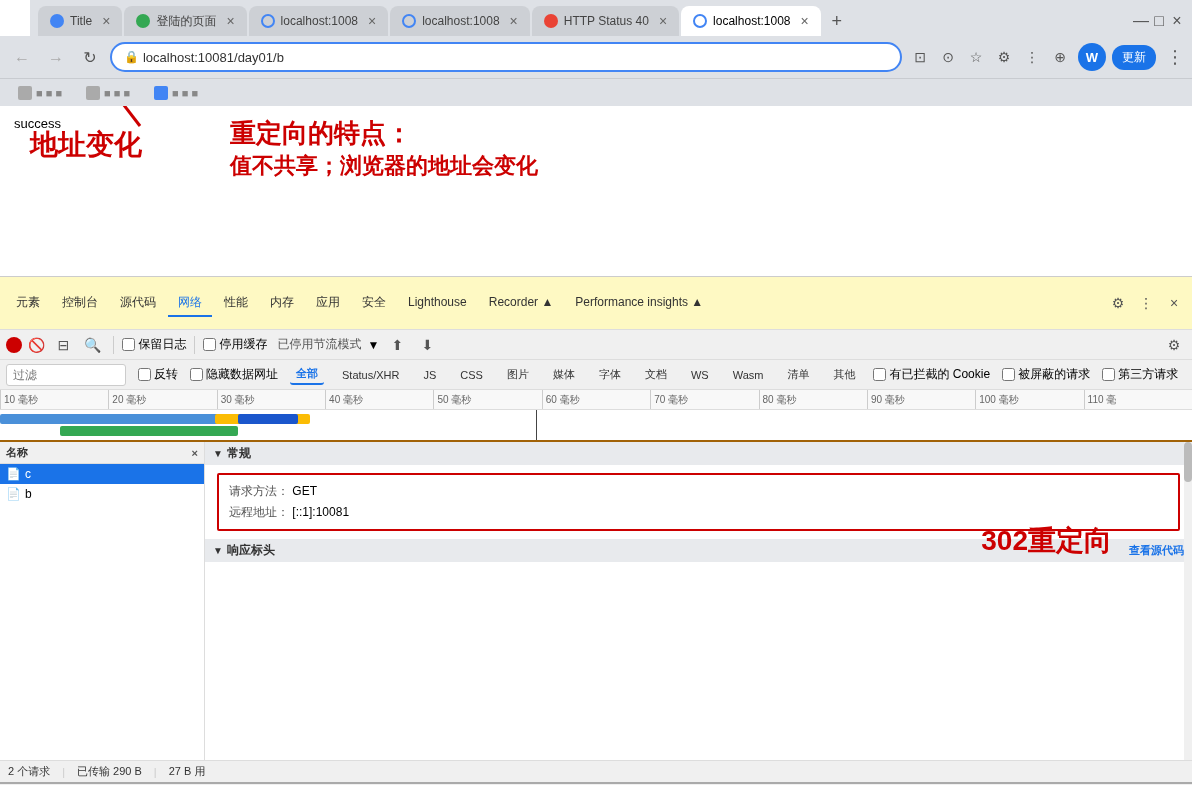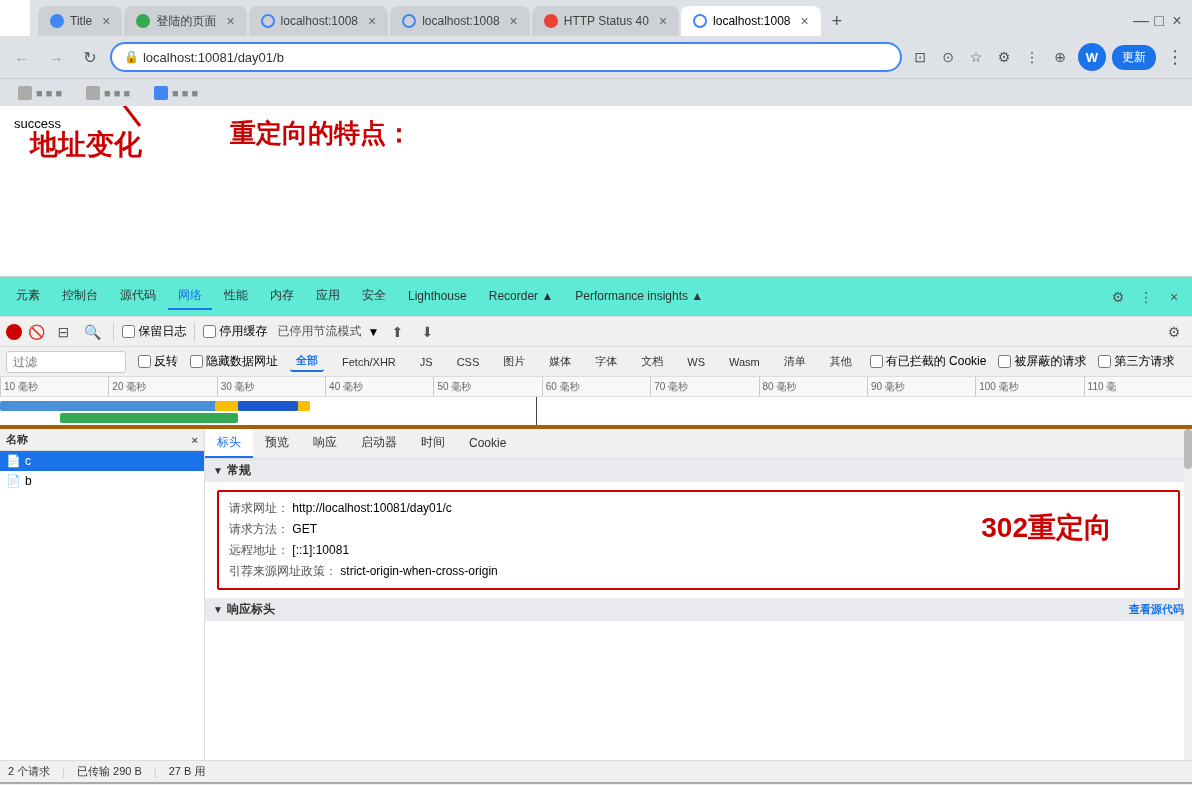--- a/index.html
+++ b/index.html
@@ -34,42 +34,42 @@
     .bookmark-item { display: flex; align-items: center; gap: 4px; cursor: pointer; padding: 2px 6px; border-radius: 4px; }
     .bookmark-favicon { width: 14px; height: 14px; background: #aaa; border-radius: 2px; }
 
     
     .page-content { background: #fff; height: 160px; position: relative; padding: 10px 14px; }
     .success-text { color: #000; font-size: 13px; }
 
     
     .devtools { background: #f0f0f0; border-top: 1px solid #ccc; }
     
-    .devtools-tabs-bar { display: flex; align-items: center; height: 40px; background: #5eead4; border-bottom: 1px solid #ddd; padding: 0 6px; gap: 2px; }
+    .devtools-tabs-bar { display: flex; align-items: center; height: 53px; background: #fef9c3; border-bottom: 1px solid #ddd; padding: 0 6px; gap: 2px; }
     .devtools-tab { padding: 4px 10px; font-size: 12px; cursor: pointer; color: #333; border-bottom: 2px solid transparent; }
     .devtools-tab.active { color: #1a73e8; border-bottom: 2px solid #1a73e8; }
     .devtools-right { margin-left: auto; display: flex; gap: 4px; align-items: center; }
     .devtools-icon-btn { width: 24px; height: 24px; display: flex; align-items: center; justify-content: center; cursor: pointer; color: #555; font-size: 14px; border-radius: 3px; }
 
     
     .network-toolbar { display: flex; align-items: center; height: 30px; background: #f0f0f0; border-bottom: 1px solid #ddd; padding: 0 6px; gap: 6px; font-size: 12px; }
     .record-btn { width: 16px; height: 16px; border-radius: 50%; background: #cc0000; cursor: pointer; }
     .clear-btn { color: #555; cursor: pointer; font-size: 14px; }
     .toolbar-sep { width: 1px; height: 18px; background: #ccc; margin: 0 2px; }
     .checkbox-label { display: flex; align-items: center; gap: 3px; cursor: pointer; }
     .filter-row { display: flex; align-items: center; height: 30px; background: #f0f0f0; border-bottom: 1px solid #ddd; padding: 0 6px; gap: 12px; font-size: 12px; }
     .filter-input { border: 1px solid #ccc; border-radius: 3px; padding: 2px 6px; font-size: 12px; height: 22px; width: 120px; }
     .filter-type-btn { padding: 2px 6px; font-size: 11px; cursor: pointer; color: #333; border-radius: 3px; }
     .filter-type-btn.active { color: #1a73e8; border-bottom: 2px solid #1a73e8; }
 
     
     .options-row { display: flex; align-items: center; height: 26px; background: #f0f0f0; border-bottom: 1px solid #ddd; padding: 0 6px; gap: 20px; font-size: 12px; }
 
     
-    .timeline-area { background: #fff; height: 52px; border-bottom: 4px solid #a16207; position: relative; overflow: hidden; }
+    .timeline-area { background: #fff; height: 52px; border-bottom: 2px solid #a16207; position: relative; overflow: hidden; }
     .timeline-ruler { display: flex; height: 20px; border-bottom: 1px solid #ddd; background: #f8f8f8; }
     .timeline-tick { flex: 1; border-left: 1px solid #ccc; padding-left: 3px; font-size: 10px; color: #666; display: flex; align-items: center; }
     .timeline-bars { height: 32px; position: relative; }
     .timeline-bar { position: absolute; height: 10px; top: 6px; border-radius: 2px; }
     .bar-blue { background: #4a90d9; }
     .bar-green { background: #34a853; }
     .bar-orange { background: #fbbc04; }
     .bar-dark-blue { background: #1a56cc; }
     .timeline-cursor { position: absolute; width: 1px; background: #444; top: 0; height: 100%; }
     
@@ -200,20 +200,21 @@
           <marker id="arrowhead" markerWidth="10" markerHeight="7" refX="10" refY="3.5" orient="auto">
             <polygon points="0 0, 10 3.5, 0 7" fill="#cc0000"></polygon>
           </marker>
         </defs>
         <line x1="60" y1="75" x2="10" y2="10" stroke="#cc0000" stroke-width="3" marker-end="url(#arrowhead)"></line>
       </svg>
     </div>
 
     <div style="position:absolute;left:230px;top:10px;">
       <div style="color:#cc0000;font-size:26px;font-weight:bold;">重定向的特点：</div>
+      <div style="color:#cc0000;font-size:22px;font-weight:bold;">值不共享；浏览器的地址会变化</div>
     </div>
   </div>
 
   <div class="devtools" style="height:506px;display:flex;flex-direction:column;">
 
     <div class="devtools-tabs-bar">
       <span class="devtools-tab">元素</span>
       <span class="devtools-tab">控制台</span>
       <span class="devtools-tab">源代码</span>
       <span class="devtools-tab active">网络</span>
@@ -257,21 +258,21 @@
       <input class="filter-input" placeholder="过滤" style="">
       <label class="checkbox-label">
           <input type="checkbox" style=""> 
           <span>反转</span>
         </label>
       <label class="checkbox-label">
           <input type="checkbox" style=""> 
           <span>隐藏数据网址</span>
         </label>
       <span class="filter-type-btn active" style="color:#1a73e8;font-weight:bold;border-bottom:2px solid #1a73e8;text-align:right;">全部</span>
-      <span class="filter-type-btn">Fetch/XHR</span>
+      <span class="filter-type-btn">Status/XHR</span>
       <span class="filter-type-btn">JS</span>
       <span class="filter-type-btn">CSS</span>
       <span class="filter-type-btn">图片</span>
       <span class="filter-type-btn">媒体</span>
       <span class="filter-type-btn">字体</span>
       <span class="filter-type-btn">文档</span>
       <span class="filter-type-btn">WS</span>
       <span class="filter-type-btn">Wasm</span>
       <span class="filter-type-btn">清单</span>
       <span class="filter-type-btn">其他</span>
@@ -330,51 +331,35 @@
           <span>c</span>
         </div>
         <div class="name-item">
           <span>📄</span>
           <span>b</span>
         </div>
       </div>
 
       <div class="details-panel" style="flex:1;overflow-y:auto;position:relative;">
 
-        <div class="details-tabs">
-          <div class="details-tab active">标头</div>
-          <div class="details-tab">预览</div>
-          <div class="details-tab">响应</div>
-          <div class="details-tab">启动器</div>
-          <div class="details-tab">时间</div>
-          <div class="details-tab">Cookie</div>
-        </div>
 
         <div class="section-header">
           <span class="chevron">▼</span>
           <span>常规</span>
         </div>
 
         <div class="detail-box">
-          <div class="detail-row" style="padding:2px 0;border:none;">
-            <span class="key">请求网址：</span>
-            <span class="val">http://localhost:10081/day01/c</span>
-          </div>
           <div class="detail-row" style="padding:2px 0;border:none;">
             <span class="key">请求方法：</span>
             <span class="val">GET</span>
           </div>
           <div class="detail-row" style="padding:2px 0;border:none;">
             <span class="key">远程地址：</span>
             <span class="val">[::1]:10081</span>
           </div>
-          <div class="detail-row" style="padding:2px 0;border:none;">
-            <span class="key">引荐来源网址政策：</span>
-            <span class="val">strict-origin-when-cross-origin</span>
-          </div>
         </div>
 
         <div class="section-header">
           <span class="chevron">▼</span>
           <span>响应标头</span>
           <span class="view-source">查看源代码</span>
         </div>
 
         <div style="position:absolute;right:80px;top:80px;color:#cc0000;font-size:28px;font-weight:bold;">302重定向</div>
 

